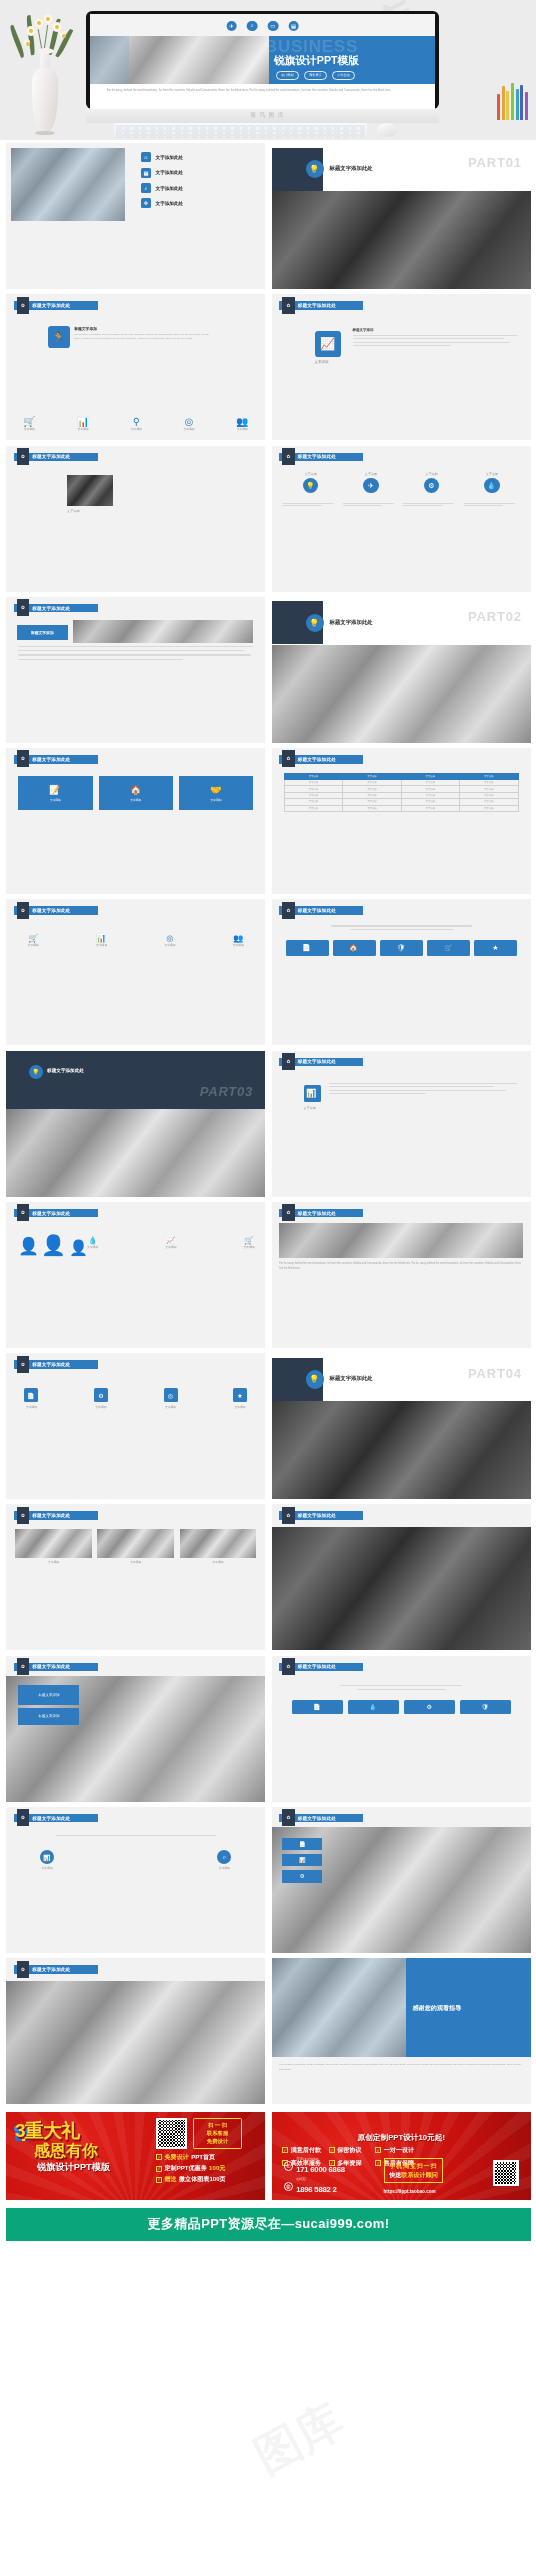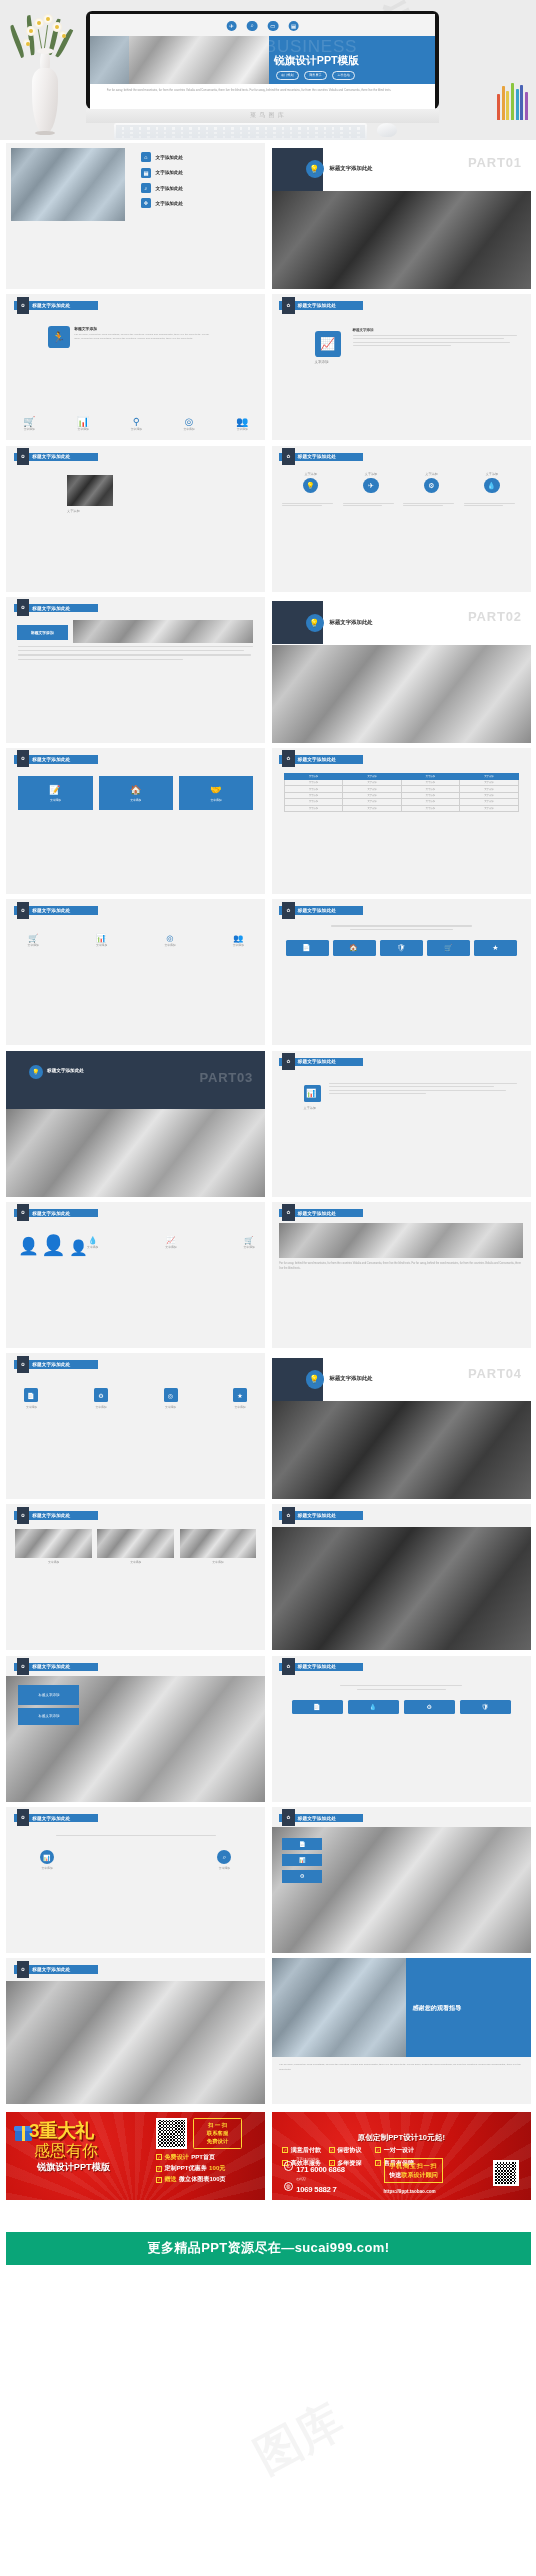--- a/index.html
+++ b/index.html
@@ -35,21 +35,21 @@
   .screen-top { height:21.5px; background:#f3f3f3; position:relative; }
   .dot-row { position:absolute; left:50%; transform:translateX(-50%); top:6.1px; display:flex; gap:10px; }
   .dot { width:10.7px; height:10.7px; border-radius:50%; background:#2e7cbf;
          display:flex; align-items:center; justify-content:center; color:#fff; font-size:5.4px; }
   .screen-mid { display:flex; height:48px; }
   .shot-img { width:52%; position:relative;
      background:linear-gradient(125deg,#8f8f8f 0%,#cfcfcf 18%,#9c9c9c 34%,#e6e6e6 52%,#b4b4b4 70%,#efefef 86%,#a5a5a5 100%); }
   .shot-img::after{content:"";position:absolute;left:18%;top:0;width:22%;height:100%;
      background:rgba(120,170,210,.35);}
   .shot-blue { width:48%; background:#2e7cbf; position:relative; overflow:hidden; }
-  .shot-ghost { position:absolute; left:-4.6px; top:1.5px; font-size:17px; font-weight:normal;
+  .shot-ghost { position:absolute; left:-4.6px; top:1.5px; font-size:17px; font-weight:bold;
      color:rgba(255,255,255,.14); letter-spacing:0.8px; }
   .shot-title { position:absolute; left:4.6px; top:18.4px; font-size:10.7px; font-weight:bold; color:#fff; white-space:nowrap; }
   .pill-row { position:absolute; left:6.1px; top:35px; display:flex; gap:4.6px; }
   .pill { border:0.8px solid rgba(255,255,255,.85); border-radius:6.1px; color:#fff;
      font-size:3.1px; padding:1.5px 4.6px; white-space:nowrap; }
   .screen-body { background:#fff; height:25px; padding:3.8px 17px; }
   .screen-body p { font-size:2.8px; line-height:1.9; color:#9b9b9b; }
   .mon-stand { position:absolute; left:86px; top:109px; width:353px; height:14px;
      background:linear-gradient(180deg,#f0f0f0,#e2e2e2); }
   .mon-brand { position:absolute; left:0; right:0; top:111px; text-align:center;
@@ -97,23 +97,23 @@
   
   .promo { display:grid; grid-template-columns:1fr 1fr; gap:6.1px; padding:4.6px 6.1px 0 6.1px; }
   .red { position:relative; height:88px; overflow:hidden;
     background:radial-gradient(circle at 30% 40%, #e2201a 0%, #c8110d 55%, #a00c0a 100%); }
   .red::before{content:"";position:absolute;inset:0;
     background:repeating-conic-gradient(from 0deg at 50% 120%, rgba(255,255,255,.06) 0deg 5deg, transparent 5deg 12deg);}
   .gift { position:absolute; left:9.2px; top:12.3px; width:17px; height:17px; }
   .gift-box { position:absolute; left:0; top:5.4px; width:17px; height:11.5px; background:#2b6fd0; border-radius:1.5px; }
   .gift-lid { position:absolute; left:-1.5px; top:2.3px; width:20px; height:4.6px; background:#3f85e6; border-radius:1.5px; }
   .gift-rib { position:absolute; left:7px; top:2.3px; width:3.1px; height:14.6px; background:#ffd94a; }
-  .p-big { position:absolute; left:23px; top:6.1px; font-size:19px; font-weight:bold; color:#ffd633;
+  .p-big { position:absolute; left:9px; top:6.1px; font-size:19px; font-weight:bold; color:#ffd633;
      text-shadow:0.8px 0.8px 0 #8a1008, 1.5px 1.5px 0 #8a1008; letter-spacing:-0.8px; }
-  .p-mid { position:absolute; left:28px; top:29px; font-size:16px; font-weight:normal; color:#ffd633;
+  .p-mid { position:absolute; left:28px; top:29px; font-size:16px; font-weight:bold; color:#ffd633;
      text-shadow:0.8px 0.8px 0 #8a1008, 1.5px 1.5px 0 #8a1008; }
   .p-sml { position:absolute; left:31px; top:49px; font-size:9.2px; font-weight:bold; color:#fff;
      text-shadow:0.8px 0.8px 0.8px #7d0b06; }
   .scanbox { position:absolute; border:0.9px solid #ffd633; border-radius:1.5px;
      color:#ffd633; font-size:5.4px; font-weight:bold; line-height:1.5; text-align:center;
      display:flex; flex-direction:column; justify-content:center; }
   .chk { display:flex; align-items:center; gap:2.3px; font-size:6.1px; font-weight:bold; color:#fff; margin-bottom:2.3px; white-space:nowrap;}
   .chk .bx { width:6.1px; height:6.1px; border:0.8px solid #ffd633; color:#ffd633; font-size:4.6px;
      display:flex; align-items:center; justify-content:center; flex:0 0 auto; }
   .chk .y { color:#ffd633; }
@@ -474,21 +474,21 @@
       <div class="ico-sq" style="flex:1;height:15.3px;font-size:7px;">📄</div>
       <div class="ico-sq" style="flex:1;height:15.3px;font-size:7px;">🏠</div>
       <div class="ico-sq" style="flex:1;height:15.3px;font-size:7px;">🛡</div>
       <div class="ico-sq" style="flex:1;height:15.3px;font-size:7px;">🛒</div>
       <div class="ico-sq" style="flex:1;height:15.3px;font-size:7px;">★</div>
     </div>
   </div>
 
   <div class="slide" style="background:#fff;">
     <div class="dark-block" style="position:absolute;left:0;top:0;width:100%;height:40%;"></div>
-    <div class="part-ghost" style="top:19px;right:12.3px;color:rgba(255,255,255,.22);">PART03</div>
+    <div class="part-ghost" style="top:33px;right:12.3px;color:rgba(255,255,255,.22);font-style:italic;">PART03</div>
     <div class="ico-cir" style="position:absolute;left:23px;top:14px;width:14px;height:14px;font-size:6.1px;">💡</div>
     <div style="position:absolute;left:41px;top:17.6px;font-size:4.6px;font-weight:bold;color:#fff;">标题文字添加此处</div>
     <div class="gray-photo" style="position:absolute;left:0;right:0;top:40%;bottom:0;"></div>
   </div>
 
   <div class="slide">
     <div class="htab">✿</div>
     <div class="hbar">
         <span class="ht">标题文字添加此处</span>
       </div>
@@ -757,32 +757,32 @@
         <span class="circ-i">✆</span>
         <span>
           <span class="t" style="display:block;">7X16小时咨询热线:</span>
           <span class="n">171 6000 6868</span>
         </span>
       </div>
       <div style="display:flex;align-items:center;gap:3.1px;">
         <span class="circ-i">◍</span>
         <span>
           <span class="t" style="display:block;">在线QQ</span>
-          <span class="n">1069 5882 7</span>
+          <span class="n">1896 5882 2</span>
         </span>
       </div>
     </div>
     <div style="position:absolute;left:112px;bottom:17px;border:0.9px solid #ffd633;padding:2.3px 4.6px;">
       <div style="color:#ffd633;font-size:6.1px;font-weight:bold;letter-spacing:0.8px;">手机淘宝扫一扫</div>
       <div style="font-size:6.1px;font-weight:bold;"><span style="color:#fff;">快速</span><span style="color:#ffd633;">联系设计顾问</span></div>
     </div>
     <div style="position:absolute;left:112px;bottom:6.1px;color:#fff;font-size:4.6px;font-weight:bold;">https://9ppt.taobao.com</div>
     <div style="position:absolute;right:12.3px;bottom:14px;width:26px;height:26px;background:#fff;">
       <div style="position:absolute;inset:2.3px;background-image:repeating-linear-gradient(90deg,#000 0 1.5px,#fff 1.5px 3.1px),repeating-linear-gradient(0deg,#000 0 1.5px,#fff 1.5px 3.1px);background-blend-mode:difference;"></div>
     </div>
   </div>
 </div>
 
-<div style="padding:7.7px 6.1px 0 6.1px;margin-top:24px;">
+<div style="padding:7.7px 6.1px 0 6.1px;">
   <div class="g1">更多精品PPT资源尽在—sucai999.com!</div>
 </div>
 <div class="wm" style="left:253px; top:2408px;">图库</div>
 
 
 </body></html>

